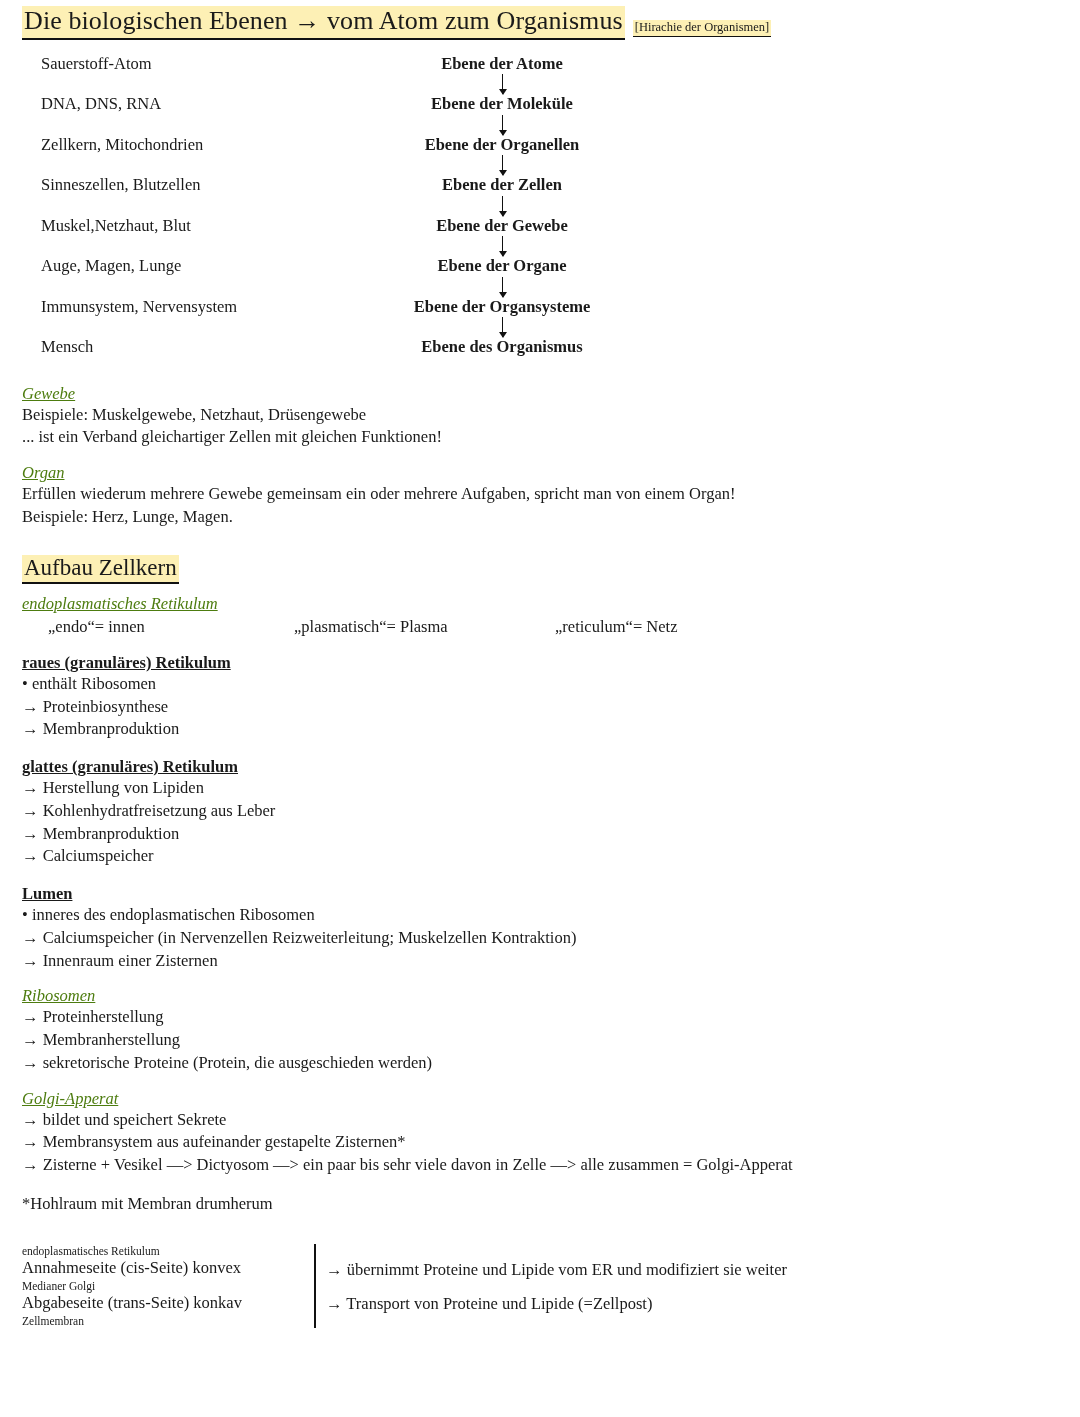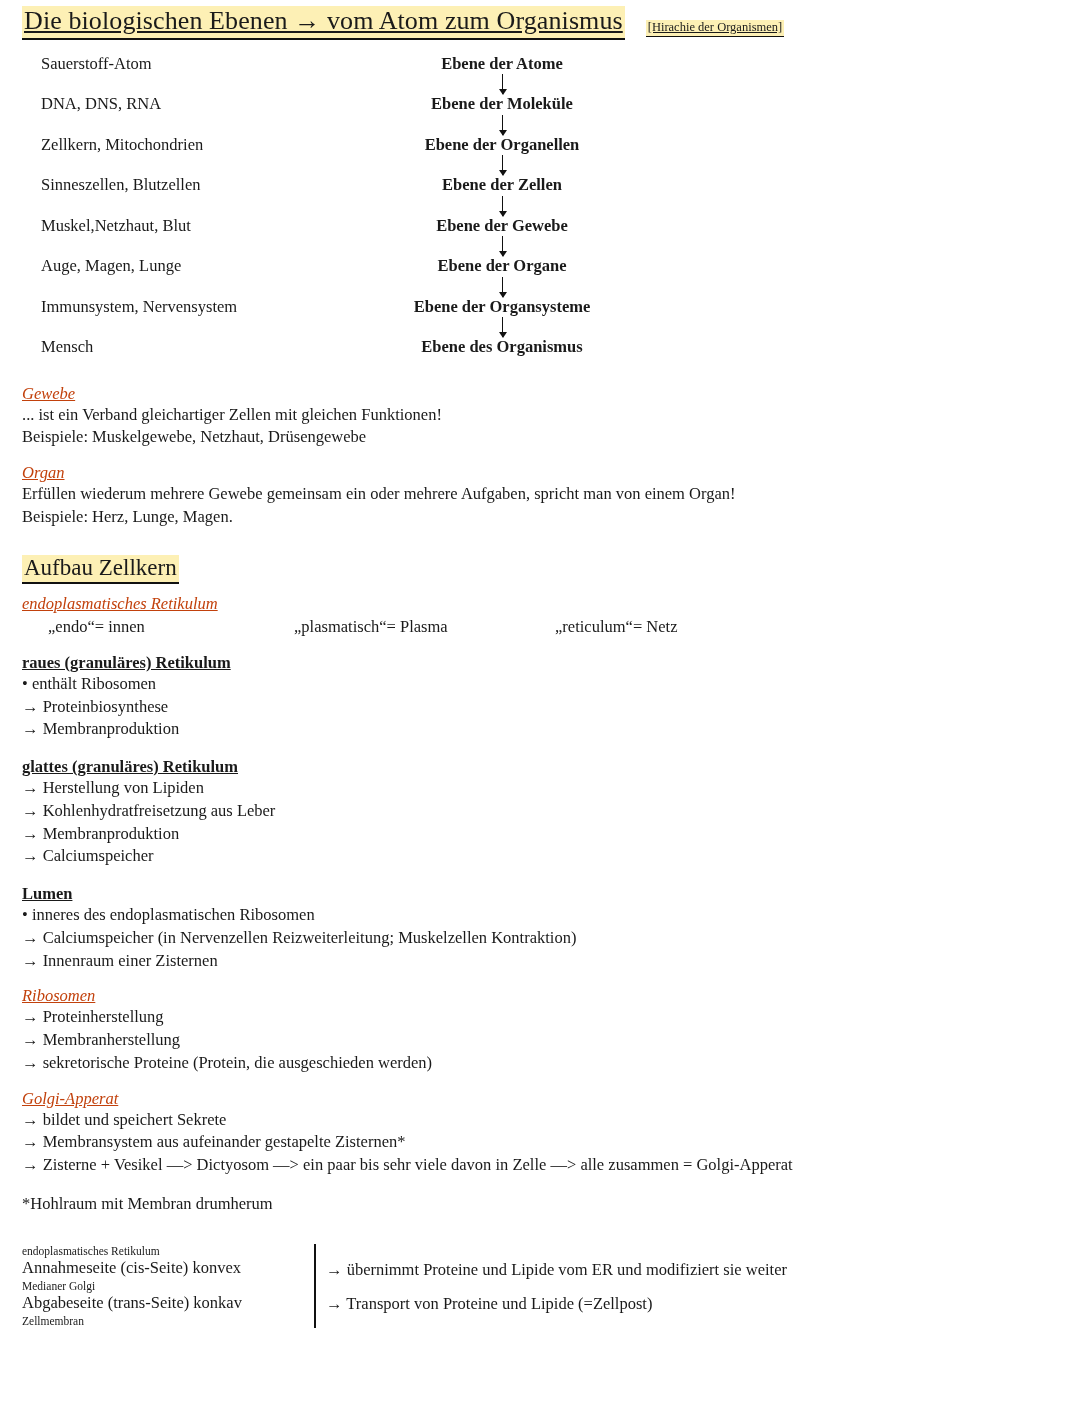--- a/index.html
+++ b/index.html
@@ -14,22 +14,21 @@
     color: #1a1a1a;
     font-size: 16px;
     position: relative;
   }
   .page { padding: 6px 22px 20px 22px; }
 
   
   .title-row {
     display: flex;
     align-items: flex-end;
-    gap: 21px;
-    text-decoration: underline;
+    gap: 8px;
   }
   .h1 {
     font-size: 26px;
     line-height: 1.18;
     background: #fdf0b5;
     border-bottom: 2px solid #111;
     display: inline-block;
     padding: 0 2px 1px 2px;
     font-weight: normal;
     letter-spacing: .1px;
@@ -45,21 +44,21 @@
   .h2 {
     font-size: 23px;
     background: #fdf0b5;
     border-bottom: 2px solid #111;
     display: inline-block;
     padding: 0 2px 1px 2px;
     margin-top: 26px;
     font-weight: normal;
   }
   .subhead-teal {
-    color: #c2410c;
+    color: #4d7c0f;
     font-style: italic;
     text-decoration: underline;
     font-size: 16.5px;
     display: inline-block;
     margin-top: 14px;
   }
   .subhead-bold {
     font-weight: bold;
     text-decoration: underline;
     font-size: 16.5px;
@@ -219,22 +218,22 @@
       <div class="arr" style="top:101px"></div>
       <div class="arr" style="top:142px"></div>
       <div class="arr" style="top:182px"></div>
       <div class="arr" style="top:223px"></div>
       <div class="arr" style="top:263px"></div>
     </div>
   </div>
 
   <div>
     <div class="subhead-teal">Gewebe</div>
+    <div class="t">Beispiele: Muskelgewebe, Netzhaut, Drüsengewebe</div>
     <div class="t blk">... ist ein Verband gleichartiger Zellen mit gleichen Funktionen!</div>
-    <div class="t">Beispiele: Muskelgewebe, Netzhaut, Drüsengewebe</div>
   </div>
 
   <div>
     <div class="subhead-teal">Organ</div>
     <div class="t blk">Erfüllen wiederum mehrere Gewebe gemeinsam ein oder mehrere Aufgaben, spricht man von einem Organ!</div>
     <div class="t">Beispiele: Herz, Lunge, Magen.</div>
   </div>
 
   <div>
     <div class="h2">Aufbau Zellkern</div>

